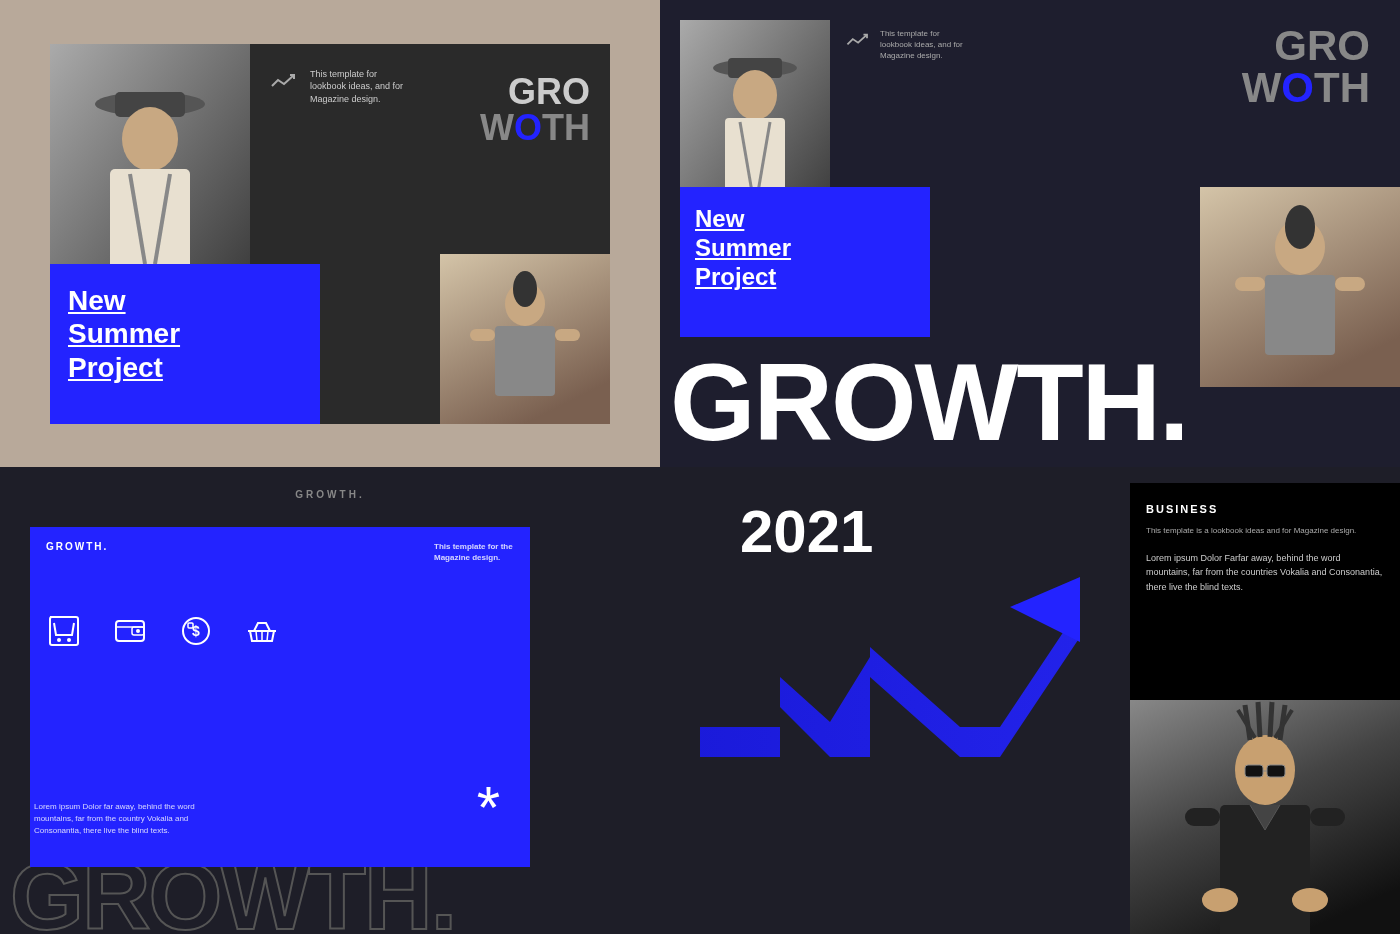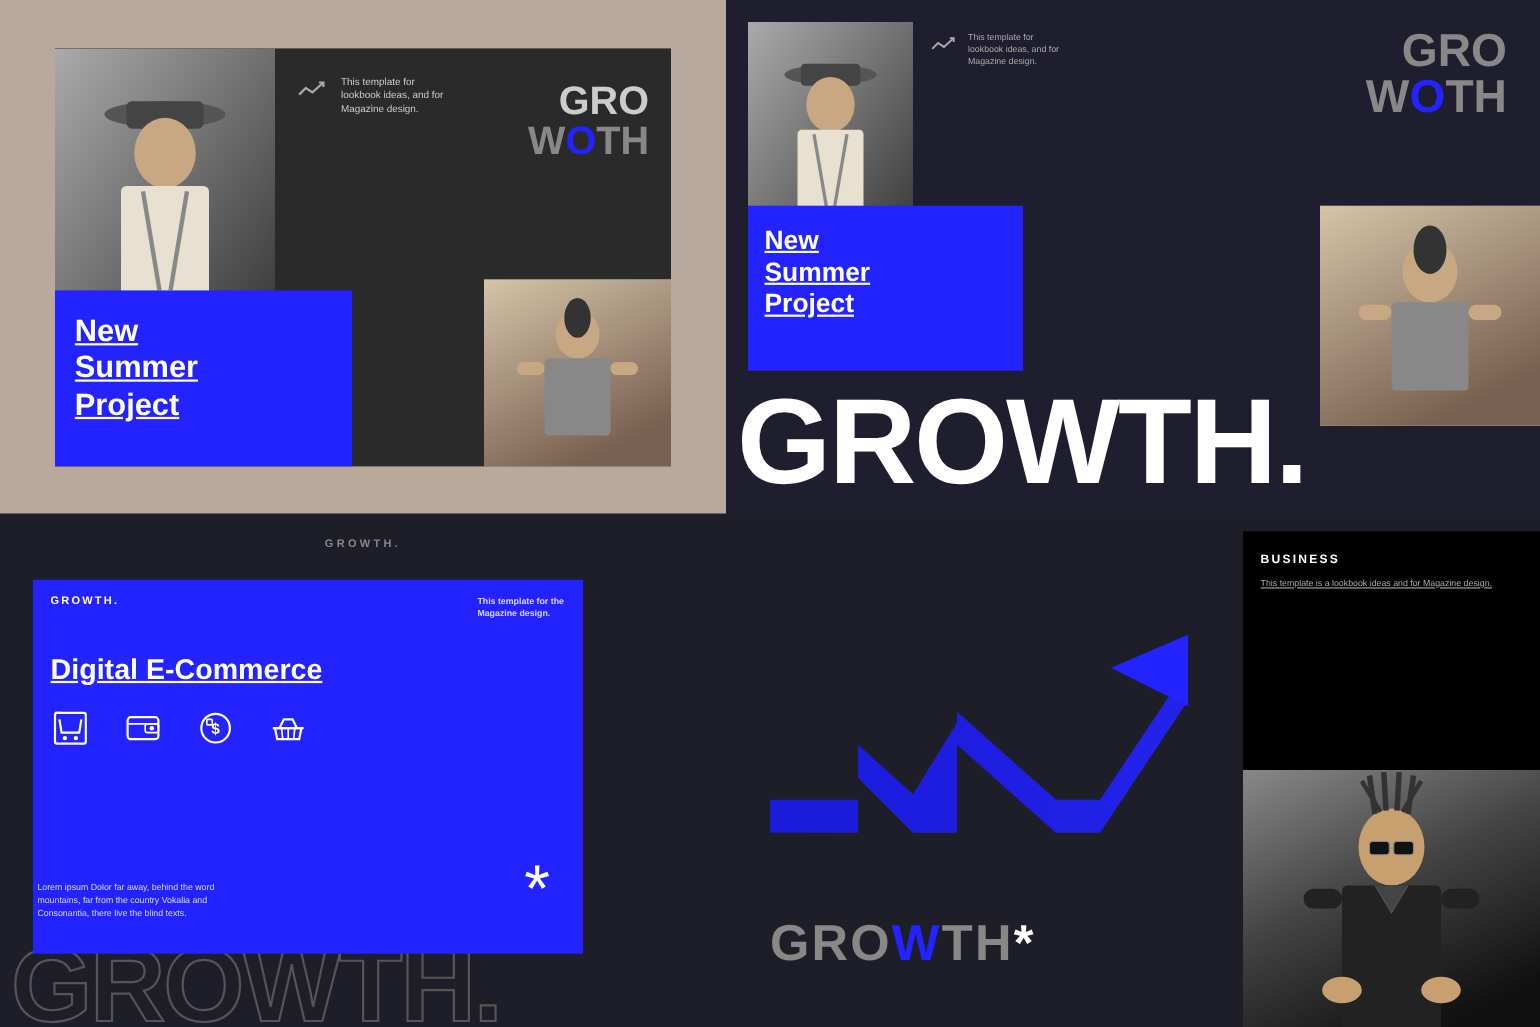--- a/index.html
+++ b/index.html
@@ -295,21 +295,20 @@
       font-weight: 700;
       letter-spacing: 2px;
       padding: 20px 16px 10px;
     }
     .q4-small-desc {
       color: #aaa;
       font-size: 8px;
       padding: 0 16px;
       line-height: 1.5;
       margin-bottom: 14px;
-      text-decoration: underline;
     }
     .q4-body-text {
       color: #ccc;
       font-size: 9px;
       padding: 0 16px;
       line-height: 1.6;
     }
     .q4-photo {
       position: absolute;
       bottom: 0;
@@ -472,21 +471,20 @@
 </div>
 
 <div class="q3">
 
   <div class="q3-growth-label">GROWTH.</div>
 
   <div class="q3-inner">
     <div class="q3-brand">GROWTH.</div>
     <div class="q3-headline">
       <br>
-      <span>Digital E-Commerce</span>
     </div>
     <div class="q3-small-text">This template for the Magazine design.</div>
 
     <div class="q3-icons">
 
       <svg width="36" height="36" viewBox="0 0 36 36">
         <rect x="4" y="4" width="28" height="28" rx="2" fill="none" stroke="white" stroke-width="2"></rect>
         <path d="M8 10 L10 22 L26 22 L28 10" stroke="white" stroke-width="2" fill="none"></path>
         <circle cx="13" cy="27" r="2" fill="white"></circle>
         <circle cx="23" cy="27" r="2" fill="white"></circle>
@@ -517,20 +515,21 @@
     </div>
     <div class="q3-bottom-text">Lorem ipsum Dolor far away, behind the word mountains, far from the country Vokalia and Consonantia, there live the blind texts.</div>
     <div class="q3-asterisk">*</div>
   </div>
 
   <div class="q3-big-growth">GROWTH.</div>
 </div>
 
 <div class="q4">
 
+  <div class="q4-year">2021</div>
 
   <div class="q4-chart">
     <svg class="chart-svg" viewBox="0 0 380 220" xmlns="http://www.w3.org/2000/svg">
 
       <defs>
         <linearGradient id="arrowGrad" x1="0" y1="0" x2="1" y2="0">
           <stop offset="0%" stop-color="#1a1aee"></stop>
           <stop offset="100%" stop-color="#2323ff"></stop>
         </linearGradient>
       </defs>
@@ -558,27 +557,25 @@
 
       <polygon points="
         310,30
         380,0
         380,65
         350,50
       " fill="#2323ff"></polygon>
     </svg>
   </div>
 
-  <div class="q4-growth-label">
-    <span style="color:#888">GRO</span><span class="w-blue3" style="color:#2323ff">W</span><span style="color:#888">TH</span><span class="q4-asterisk">*</span>
-  </div>
 
   <div class="q4-right-panel">
     <div class="q4-business-label">BUSINESS</div>
     <div class="q4-small-desc">This template is a lookbook ideas and for Magazine design.</div>
+    <div class="q4-body-text">Lorem ipsum Dolor Farfar away, behind the word mountains, far from the countries Vokalia and Consonantia, there live the blind texts.</div>
 
     <div class="q4-photo">
       <svg width="270" height="250" viewBox="0 0 270 250" xmlns="http://www.w3.org/2000/svg">
         <defs>
           <linearGradient id="grad5" x1="0" y1="0" x2="0.5" y2="1">
             <stop offset="0%" stop-color="#888"></stop>
             <stop offset="50%" stop-color="#444"></stop>
             <stop offset="100%" stop-color="#111"></stop>
           </linearGradient>
         </defs>

